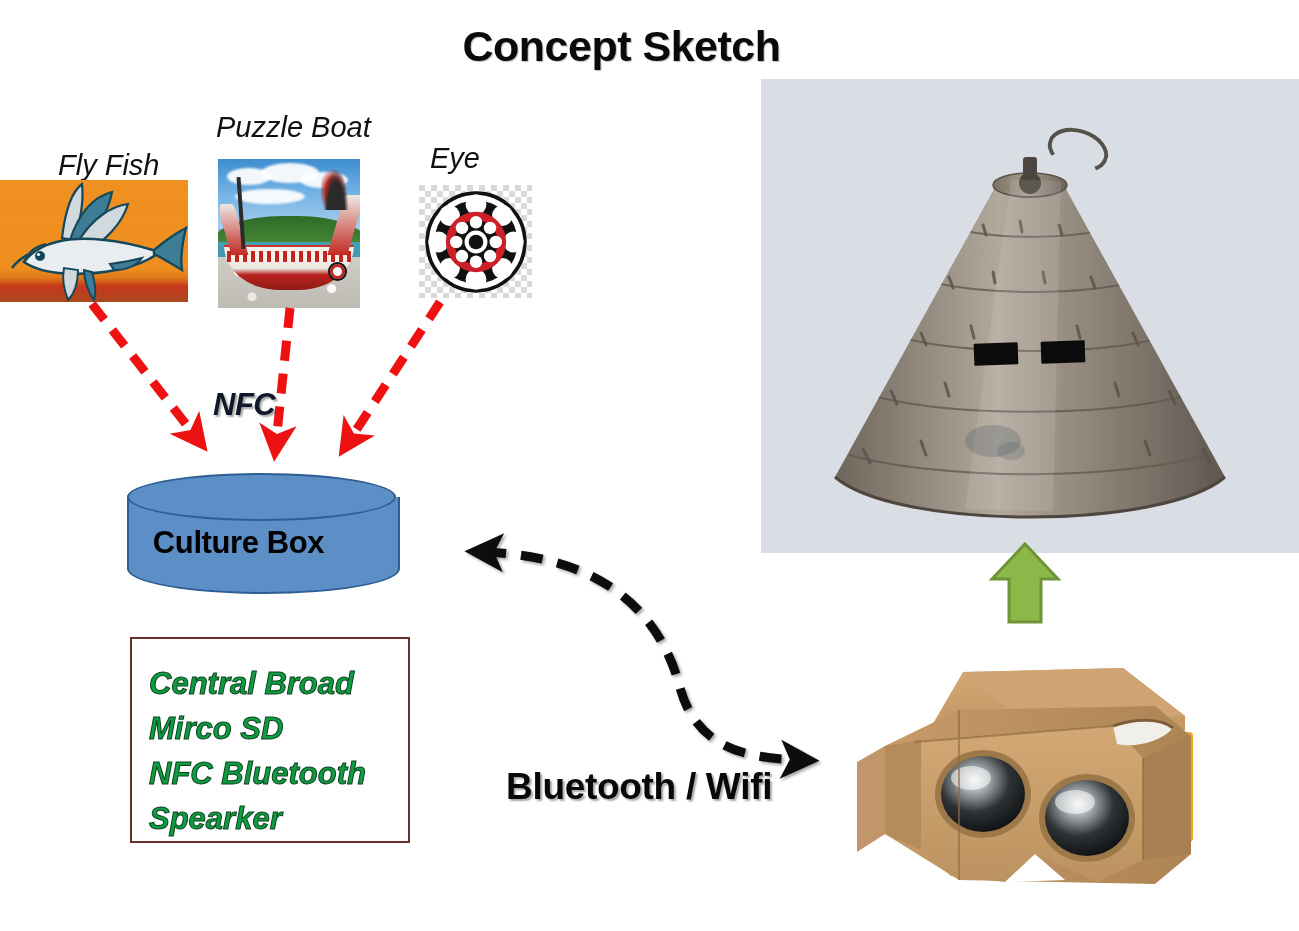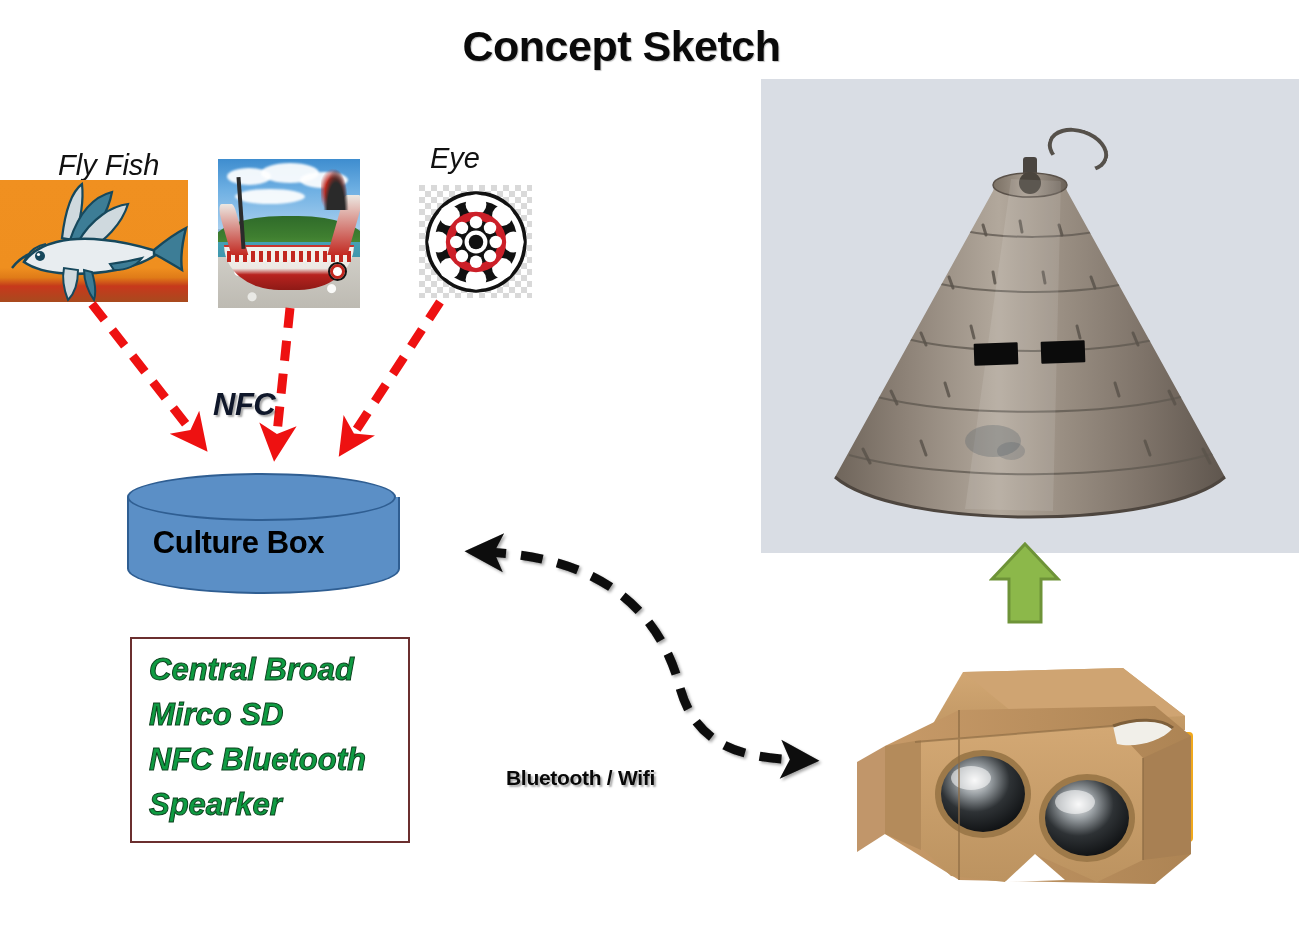--- a/index.html
+++ b/index.html
@@ -193,38 +193,38 @@
   
   #spec-box {
     position: absolute;
     left: 130px; top: 637px;
     width: 280px; height: 206px;
     background: #ffffff;
     border: 2px solid #6b2f2f;
     box-sizing: border-box;
   }
   .spec-list {
-    margin: 0; padding: 8px 0 0 17px;
+    margin: 0; padding: 22px 0 0 17px;
     list-style: none;
   }
   .spec-item {
     font-style: italic;
     font-weight: bold;
     font-size: 31px;
     line-height: 45px;
     color: #0f9b42;
     -webkit-text-stroke: 1px #0a3f1c;
     white-space: nowrap;
   }
 
   
   #bt-label {
     position: absolute;
     left: 506px; top: 766px;
-    font-size: 21px;
+    font-size: 37px;
     font-weight: bold;
     color: #080808;
     text-shadow: 2px 2px 2px rgba(0,0,0,0.35);
     letter-spacing: -0.3px;
   }
 
   
   #cone-photo {
     position: absolute;
     left: 761px; top: 79px;
@@ -271,20 +271,21 @@
 </head>
 <body>
 
 <div class="stage">
 
   <div id="page-title">
     <span class="t">Concept Sketch</span>
   </div>
 
   <div class="caption" id="cap-flyfish">Fly Fish</div>
+  <div class="caption" id="cap-boat">Puzzle Boat</div>
   <div class="caption" id="cap-eye">Eye</div>
 
   <div class="thumb" id="thumb-flyfish">
     <div class="ff-water"></div>
     <svg width="188" height="122" viewBox="0 0 188 122" style="position:absolute;left:0;top:0;">
 
       <path d="M62 58 C66 24 74 10 82 4 C84 22 80 42 74 60 Z" fill="#cfd9de" stroke="#16485c" stroke-width="2.2"></path>
       <path d="M70 60 C80 30 96 16 112 12 C108 34 94 54 80 66 Z" fill="#3d7d96" stroke="#16485c" stroke-width="2.2"></path>
       <path d="M78 62 C92 38 112 26 128 24 C122 44 104 62 88 70 Z" fill="#cfd9de" stroke="#16485c" stroke-width="2.2"></path>
 

